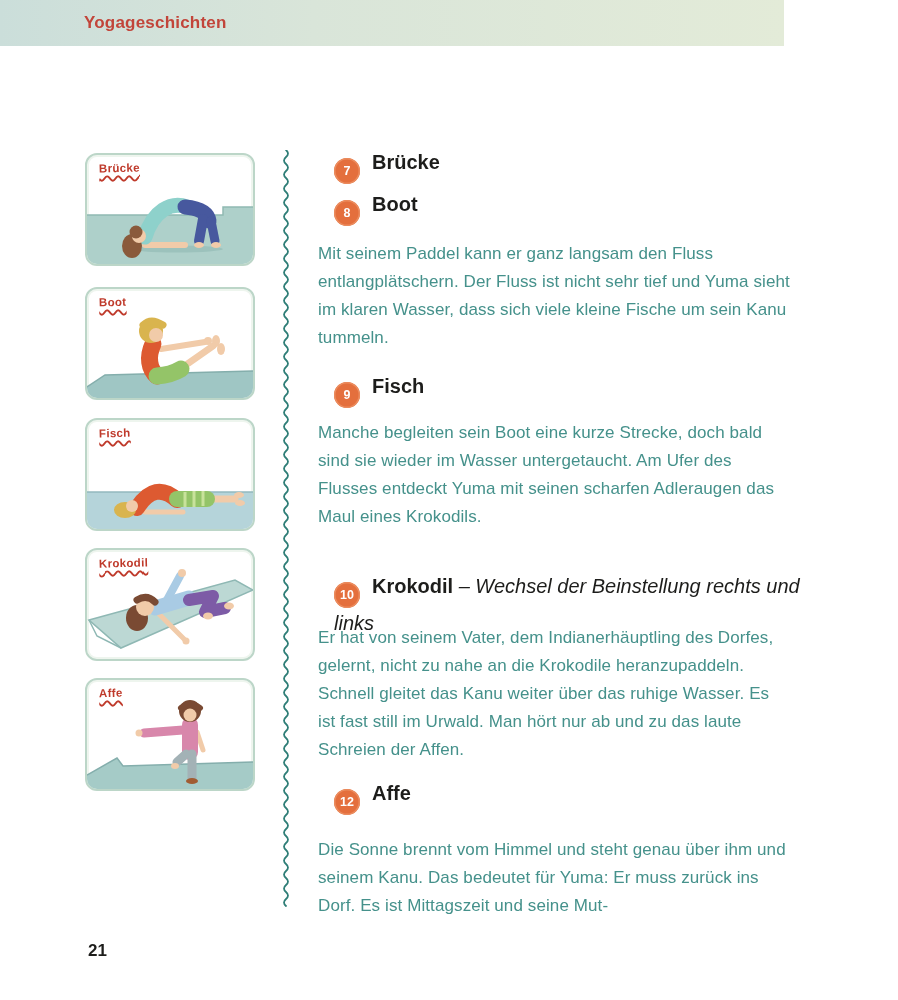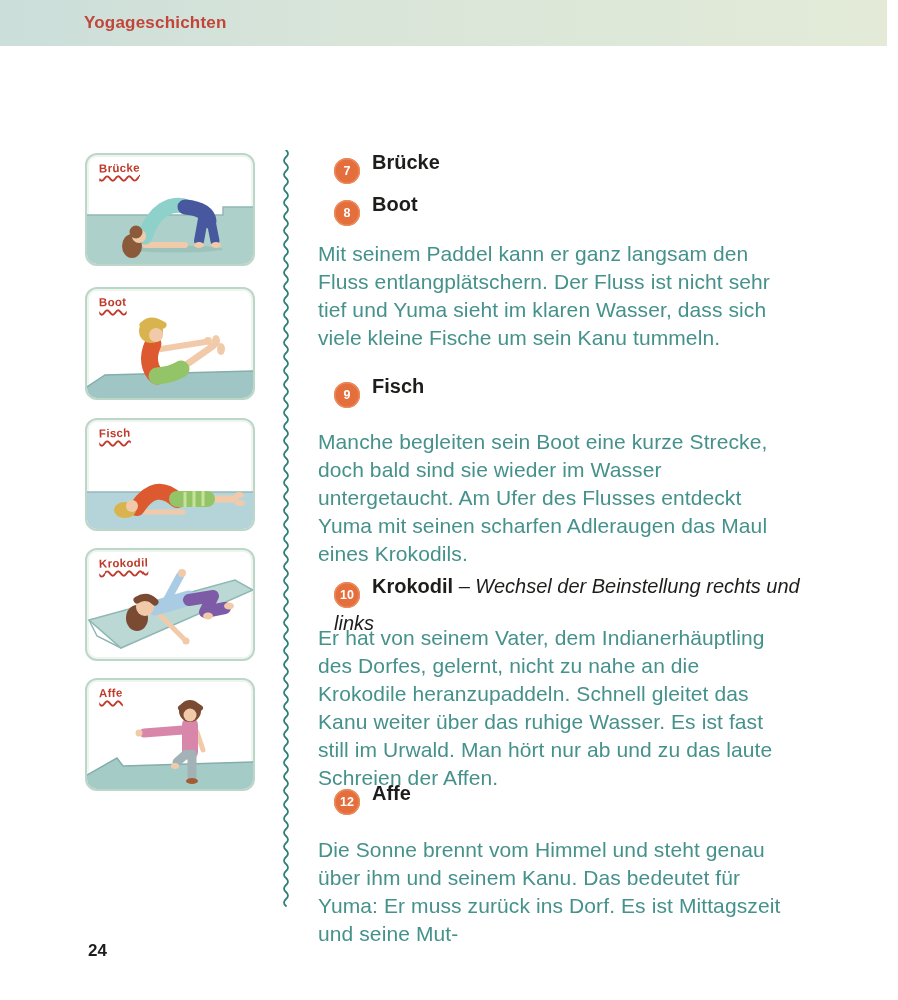--- a/index.html
+++ b/index.html
@@ -6,21 +6,21 @@
   body {
     width: 898px; height: 1000px;
     position: relative;
     background: #ffffff;
     font-family: "Liberation Sans", sans-serif;
     overflow: hidden;
   }
 
   
   .header-bar {
-    position: absolute; top: 0; left: 0; width: 887px; height: 46px;
+    position: absolute; top: 0; left: 0; width: 784px; height: 46px;
     background: linear-gradient(90deg, #cbdeda 0%, #d9e5d9 40%, #e3ebd8 100%);
   }
   .header-title {
     position: absolute; left: 84px; top: 13px;
     font-size: 17px; font-weight: bold; color: #c2453a;
     letter-spacing: 0.2px;
   }
 
   
   .pose-card {
@@ -60,21 +60,21 @@
     display: inline-block; width: 26px; height: 26px;
     border-radius: 50%;
     background: #e46f3d;
     color: #ffffff; font-size: 12.5px; font-weight: bold;
     text-align: center; line-height: 26px;
     margin-right: 12px; vertical-align: -6px;
     box-shadow: inset 0 0 0 1.5px #eb8c5e;
   }
   .title-suffix { font-style: italic; font-weight: normal; }
   .body-paragraph {
-    font-size: 21px; color: #45918b; line-height: 28px;
+    font-size: 17px; color: #45918b; line-height: 28px;
     letter-spacing: 0.1px;
     hyphens: manual;
   }
 
   
   .page-number {
     position: absolute; left: 88px; top: 941px;
     font-size: 17px; font-weight: bold; color: #1d1d1b;
   }
 </style>
@@ -188,28 +188,28 @@
 <div class="section-heading" style="top:189px">
   <span class="num-badge">8</span><span>Boot</span>
 </div>
 
 <div class="body-paragraph" style="top:240px">Mit seinem Paddel kann er ganz langsam den Fluss entlangplätschern. Der Fluss ist nicht sehr tief und Yuma sieht im klaren Wasser, dass sich viele kleine Fische um sein Kanu tummeln.</div>
 
 <div class="section-heading" style="top:371px">
   <span class="num-badge">9</span><span>Fisch</span>
 </div>
 
-<div class="body-paragraph" style="top:428px">Manche begleiten sein Boot eine kurze Strecke, doch bald sind sie wieder im Wasser untergetaucht. Am Ufer des Flusses entdeckt Yuma mit seinen scharfen Adleraugen das Maul eines Krokodils.</div>
+<div class="body-paragraph" style="top:419px">Manche begleiten sein Boot eine kurze Strecke, doch bald sind sie wieder im Wasser untergetaucht. Am Ufer des Flusses entdeckt Yuma mit seinen scharfen Adleraugen das Maul eines Krokodils.</div>
 
 <div class="section-heading" style="top:571px">
   <span class="num-badge">10</span><span>Krokodil</span>
   <em class="title-suffix">– Wechsel der Beinstellung rechts und links</em>
 </div>
 
 <div class="body-paragraph" style="top:624px">Er hat von seinem Vater, dem Indianerhäuptling des Dorfes, gelernt, nicht zu nahe an die Krokodile heran­zupaddeln. Schnell gleitet das Kanu weiter über das ruhige Wasser. Es ist fast still im Urwald. Man hört nur ab und zu das laute Schreien der Affen.</div>
 
 <div class="section-heading" style="top:778px">
   <span class="num-badge">12</span><span>Affe</span>
 </div>
 
 <div class="body-paragraph" style="top:836px">Die Sonne brennt vom Himmel und steht genau über ihm und seinem Kanu. Das bedeutet für Yuma: Er muss zurück ins Dorf. Es ist Mittagszeit und seine Mut-</div>
 
-<div class="page-number">24</div>
+<div class="page-number">21</div>
 
 </body></html>

